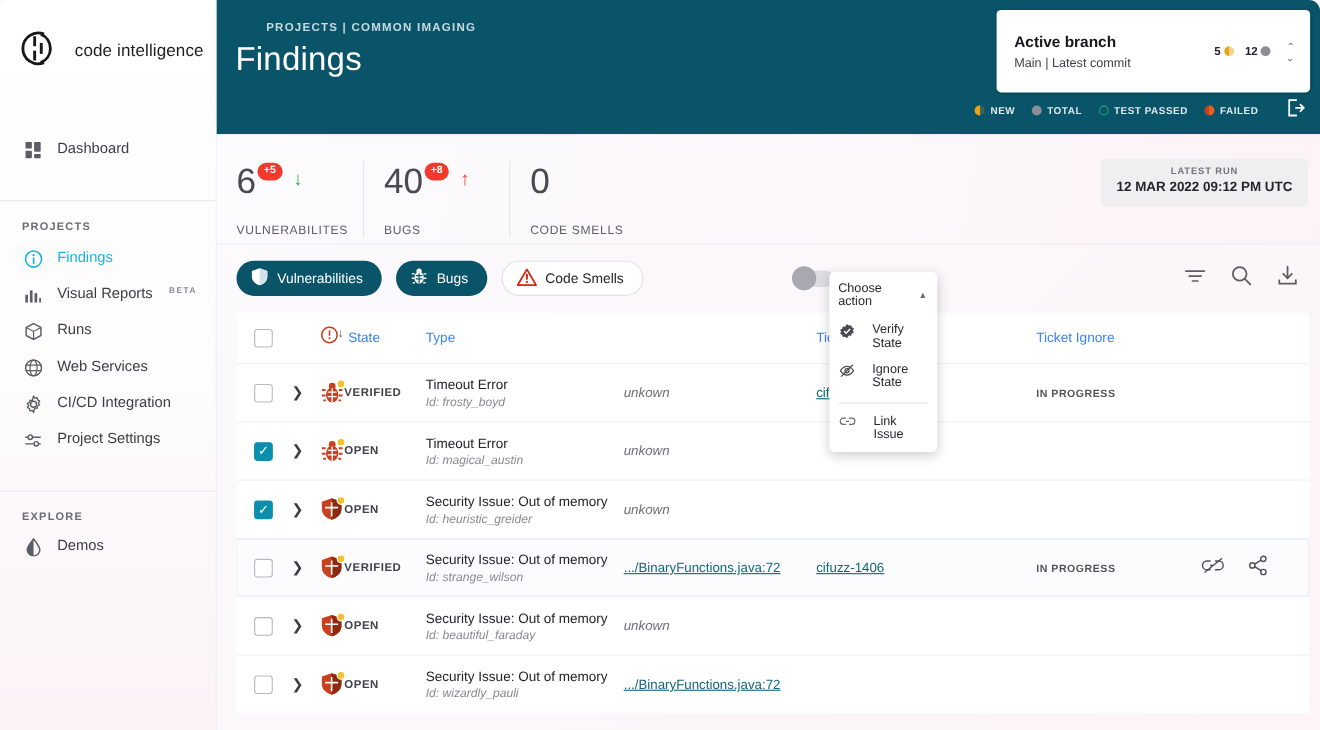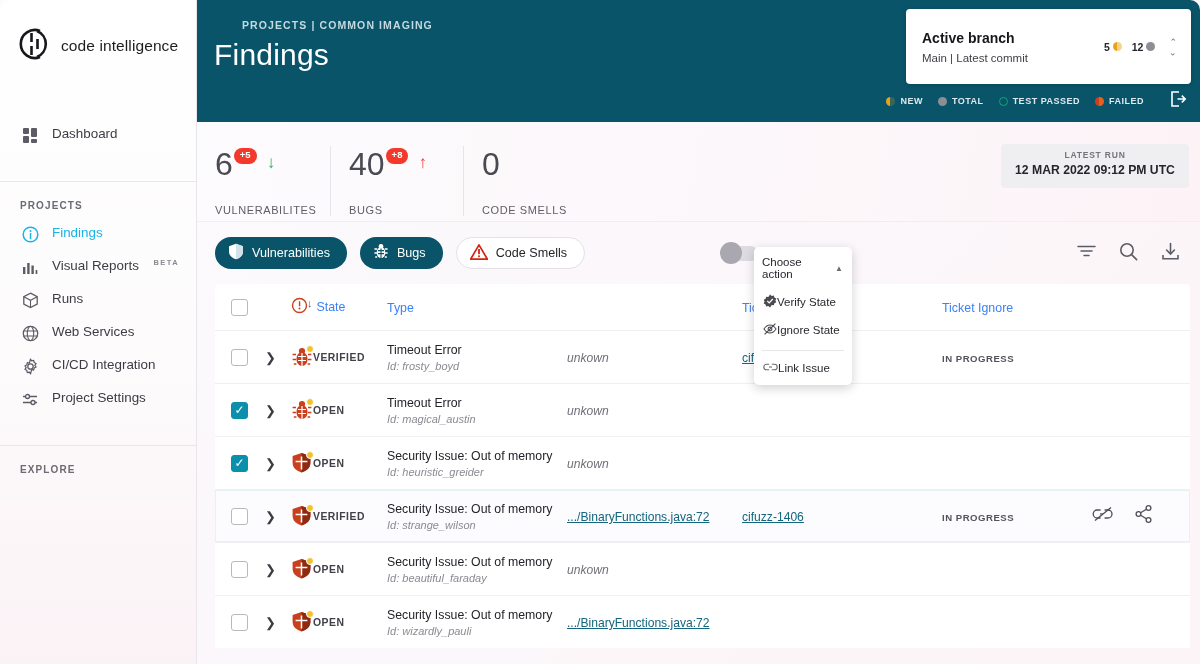--- a/index.html
+++ b/index.html
@@ -16,21 +16,21 @@
   }
 
   
   .sidebar {
     width: 197px; height: 664px; flex: 0 0 197px;
     background: linear-gradient(180deg, #ffffff 0%, #fdfbfc 55%, #fbf2f6 100%);
     border-right: 1px solid #e8e6ea;
     position: relative;
     border-top-left-radius: 10px;
   }
-  .logo-wrap { display: flex; align-items: center; gap: 9px; padding: 26px 0 0 16px; }
+  .logo-wrap { display: flex; align-items: center; gap: 16px; padding: 26px 0 0 16px; }
   .logo-text { font-size: 15.5px; color: #1d1d1f; letter-spacing: .1px; }
   .side-divider { height: 1px; background: #e9e7eb; margin: 0; }
   .nav-sep-1 { margin-top: 60px; }
   .sec-label {
     font-size: 10px; font-weight: bold; letter-spacing: 1.1px;
     color: #6b6b72; padding: 18px 0 0 20px; text-transform: uppercase;
   }
   .select-project {
     margin: 14px 20px 0 20px; height: 31px;
     border: 1px solid #4a4a52; border-radius: 5px;
@@ -142,21 +142,21 @@
   .menu {
     position: absolute; left: 557px; top: 247px; width: 98px;
     background: #ffffff; border-radius: 5px; box-shadow: 0 3px 11px rgba(0,0,0,.19);
     z-index: 40; padding-bottom: 4px;
   }
   .menu-head {
     display: flex; align-items: center; justify-content: space-between;
     padding: 9px 9px 8px 8px; font-size: 11.5px; color: #27272e; cursor: pointer;
   }
   .menu-item {
-    display: flex; align-items: center; gap: 0; padding: 6px 8px 6px 9px;
+    display: flex; align-items: flex-start; gap: 16px; padding: 6px 8px 6px 9px;
     font-size: 11.5px; color: #27272e; cursor: pointer;
   }
   .menu-sep { height: 1px; background: #e7e5ea; margin: 6px 8px 4px 8px; }
 
   
   .table { flex: 1; overflow: hidden; padding: 0 10px 0 18px; }
   .thead {
     display: flex; align-items: center; height: 46px;
     background: #ffffff; border-radius: 4px 4px 0 0; padding-left: 16px;
     box-shadow: 0 1px 0 #eeecf0;
@@ -299,20 +299,31 @@
             <circle cx="5.5" cy="4.5" r="2" fill="#fbf8fb" stroke="#5c5c64" stroke-width="1.3"></circle>
             <circle cx="11" cy="10.5" r="2" fill="#fbf8fb" stroke="#5c5c64" stroke-width="1.3"></circle>
           </svg>
         </span>
         <span>Project Settings</span>
       </div>
     </nav>
 
     <div class="explore-sep side-divider"></div>
     <div class="sec-label">EXPLORE</div>
+    <div class="nav demos-wrap">
+      <div class="nav-item">
+        <span class="ic">
+          <svg width="15" height="17" viewBox="0 0 15 17">
+            <path d="M7.5 1 C11 5.5 13.2 8 13.2 10.7 A5.7 5.7 0 0 1 1.8 10.7 C1.8 8 4 5.5 7.5 1 Z" fill="none" stroke="#5c5c64" stroke-width="1.3"></path>
+            <path d="M7.5 1 C4 5.5 1.8 8 1.8 10.7 A5.7 5.7 0 0 0 7.5 16.4 Z" fill="#5c5c64"></path>
+          </svg>
+        </span>
+        <span>Demos</span>
+      </div>
+    </div>
   </aside>
 
   <section class="main">
 
     <div class="topbar">
       <div class="crumb">PROJECTS |  COMMON IMAGING</div>
       <h1 class="page-title">Findings</h1>
 
       <div class="branch-card">
         <div class="branch-left">

